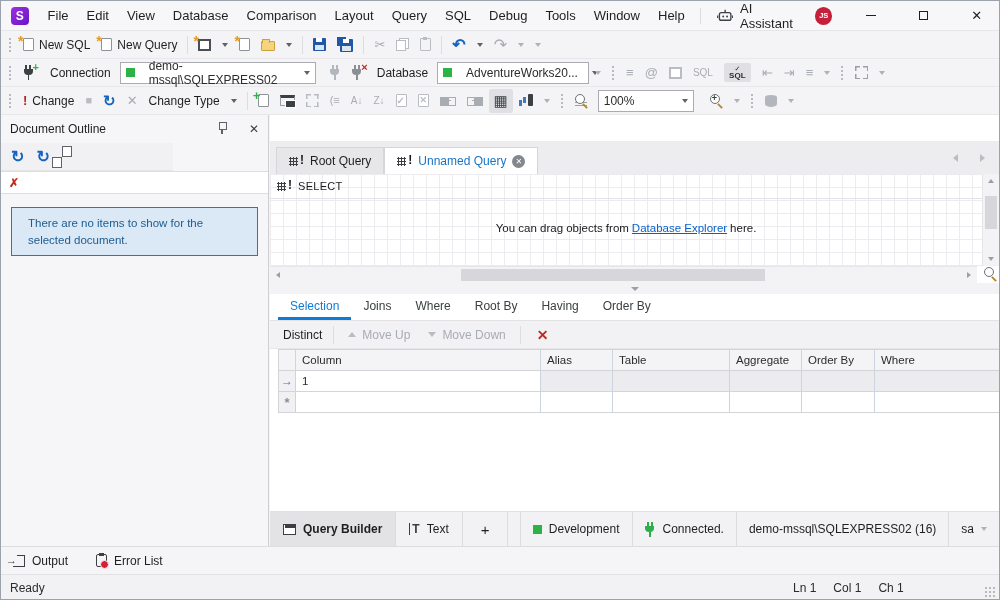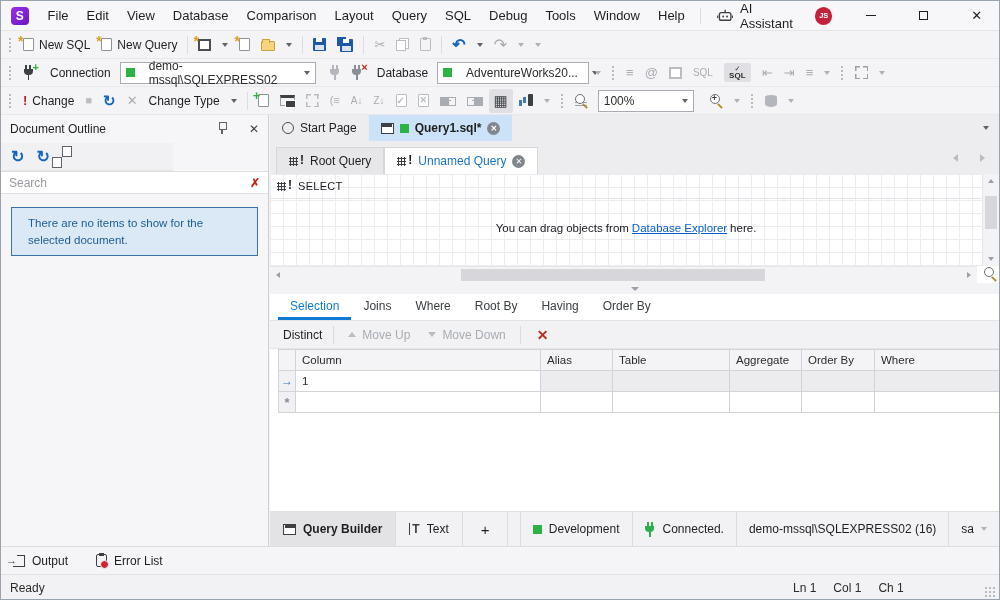--- a/index.html
+++ b/index.html
@@ -484,43 +484,29 @@
     <span class="spacer"></span>
     <span><span class="pin-icon"></span></span>
     <span class="pclose"><span>✕</span></span>
   </div>
   <div class="ptoolbar">
     <span><span class="g accent" style="font-size:16px">↻</span></span>
     <span><span class="g accent" style="font-size:16px">↻</span></span>
     <span><span class="copy-icon" style="color:#5f6368"></span></span>
   </div>
   <div class="psearch">
-    <input type="text" placeholder="Search" style="">
     <span class="clear-x"><span>✗</span></span>
   </div>
   <div class="pmsg">
     <span>There are no items to show for the selected document.</span>
   </div>
 </div>
 
 <div class="doc-area">
 
-  <div class="dtabs">
-    <span class="dtab">
-      <span class="circ-icon"></span>
-      <span>Start Page</span>
-    </span>
-    <span class="dtab active">
-      <span class="wnd-icon"></span>
-      <span class="sq"></span>
-      <span>Query1.sql*</span>
-      <span class="closec"></span>
-    </span>
-    <span class="tri endtri"></span>
-  </div>
 
   <div class="qtabs">
     <span class="qtab">
       <span class="qicon"></span>
       <span>Root Query</span>
     </span>
     <span class="qtab active">
       <span class="qicon"></span>
       <span>Unnamed Query</span>
       <span class="closec"></span>

